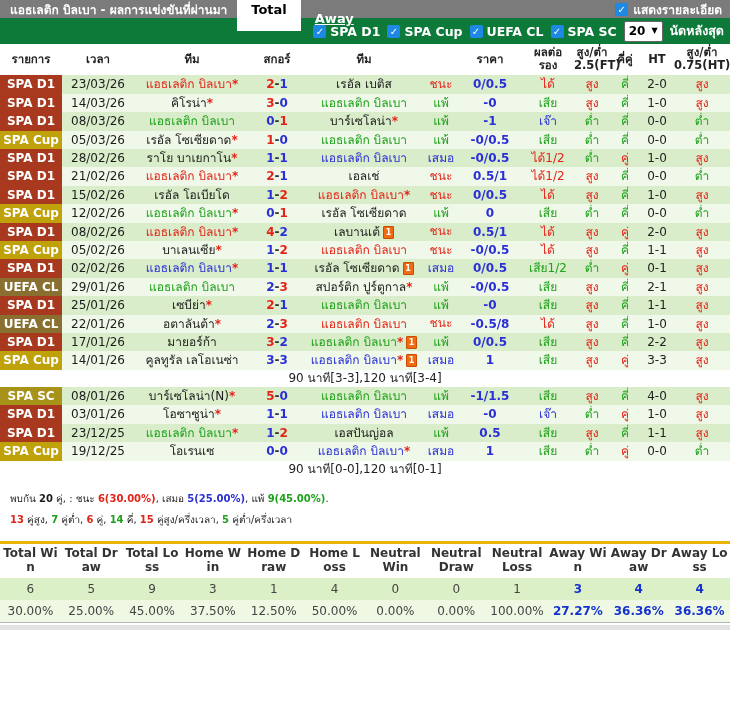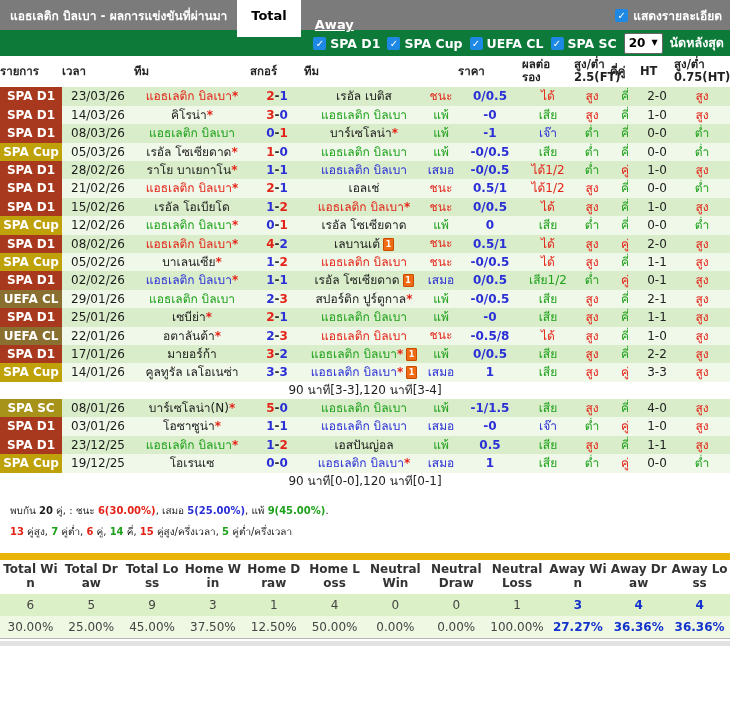--- a/index.html
+++ b/index.html
@@ -1,56 +1,56 @@
 <!DOCTYPE html>
 <html><head>
 <meta charset="utf-8">
 <style>
   html,body{margin:0;padding:0;}
   body{width:730px;background:#fff;font-family:"DejaVu Sans","Liberation Sans",sans-serif;-webkit-font-smoothing:antialiased;}
 
   
-  .topbar{height:30px;background:#7b7b7b;display:flex;align-items:center;color:#fff;}
+  .topbar{height:18px;background:#7b7b7b;display:flex;align-items:center;color:#fff;}
   .topbar .title{font-weight:bold;font-size:12px;padding:0 10px;white-space:nowrap;}
   .tab{padding:14px 14px;font-weight:bold;font-size:13px;color:#fff;cursor:pointer;}
   .tab.active{background:#fff;color:#000;}
   .tab.inactive{text-decoration:underline;margin-top:19px;}
   .detail{margin-left:auto;display:flex;align-items:center;gap:5px;font-size:12px;font-weight:bold;padding-right:8px;}
   .cb{width:13px;height:13px;background:#1e88e5;border-radius:2px;color:#fff;font-size:10px;line-height:13px;text-align:center;display:inline-block;flex:0 0 auto;}
 
   
   .greenbar{height:26px;background:#0d7a3a;display:flex;align-items:center;justify-content:flex-end;gap:7px;color:#fff;font-weight:bold;font-size:12.5px;padding-right:6px;}
   .gitem{display:flex;align-items:center;gap:4px;}
   .select{background:#fff;color:#000;border:1px solid #666;border-radius:2px;font-size:12px;padding:0 4px;height:19px;display:flex;align-items:center;gap:6px;font-weight:bold;cursor:pointer;}
   .caret{font-size:8px;line-height:1;}
 
   
   table.main{border-collapse:collapse;table-layout:fixed;width:730px;font-size:12px;}
-  .main th{font-size:11.5px;font-weight:bold;color:#222;padding:2px 0 3px;text-align:left;white-space:pre-line;line-height:1.15;background:#fff;}
+  .main th{font-size:11.5px;font-weight:bold;color:#222;padding:2px 0 3px;text-align:center;white-space:pre-line;line-height:1.15;background:#fff;}
   .main td{text-align:center;padding:2px 0;line-height:1.2;overflow:hidden;}
   tr.alt0{background:#d9edca;}
   tr.alt1{background:#f0f8e9;}
   td.badge{color:#fff;font-weight:bold;font-size:12px;}
   td.res{word-break:break-all;line-height:1.05;padding-left:2px;padding-right:2px;}
   td.score{font-weight:bold;}
   td.price{color:#2a2fd6;font-weight:bold;}
   td.ht{color:#222;}
   .c-r{color:#e42318;} .c-g{color:#1ea11b;} .c-b{color:#2a2fd6;} .c-k{color:#1c1c1c;margin-top:16px;}
   .star{color:#e42318;font-weight:bold;}
   .dash{color:#333;}
   .card{display:inline-block;width:9px;height:11px;background:#ef6a13;border:1px solid #c84b00;color:#fff;font-size:8px;line-height:11px;border-radius:1px;margin-left:3px;vertical-align:1px;font-weight:bold;text-align:center;}
   tr.note td{background:#fff;color:#222;font-size:12px;padding:1px 0 2px;}
 
   
   .summary{padding:7px 10px 8px;font-size:10px;color:#15154d;background:#fff;}
   .summary .line{margin:6px 0;}
   .b{font-weight:bold;}
 
   
-  table.stats{border-collapse:collapse;table-layout:fixed;width:730px;border-top:7px solid #eab308;border-bottom:1px solid #b5b5b5;}
+  table.stats{border-collapse:collapse;table-layout:fixed;width:730px;border-top:3px solid #eab308;border-bottom:1px solid #b5b5b5;}
   .stats th{font-size:12px;color:#333;padding:3px 1px;line-height:1.15;background:#fff;font-weight:bold;word-break:break-all;}
   .stats td{text-align:center;font-size:12px;color:#444;padding:4px 0;}
   tr.vals td{background:#dcf0c8;}
   tr.pcts td{background:#eef8e3;}
   .stats .away-col{color:#1433cc;font-weight:bold;}
   .bottom-strip{height:5px;background:#e2e2e2;margin-top:2px;}
 </style>
 </head>
 <body>
 

